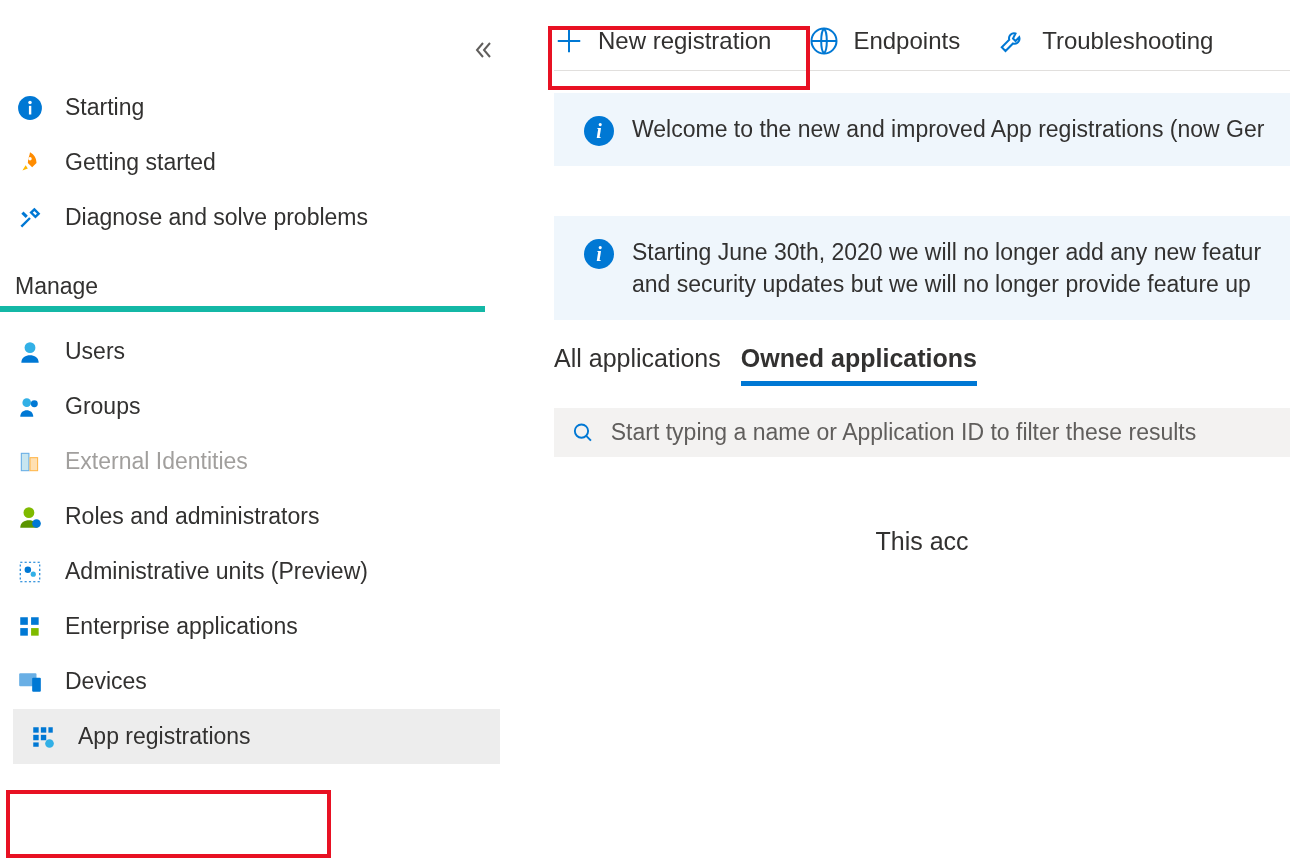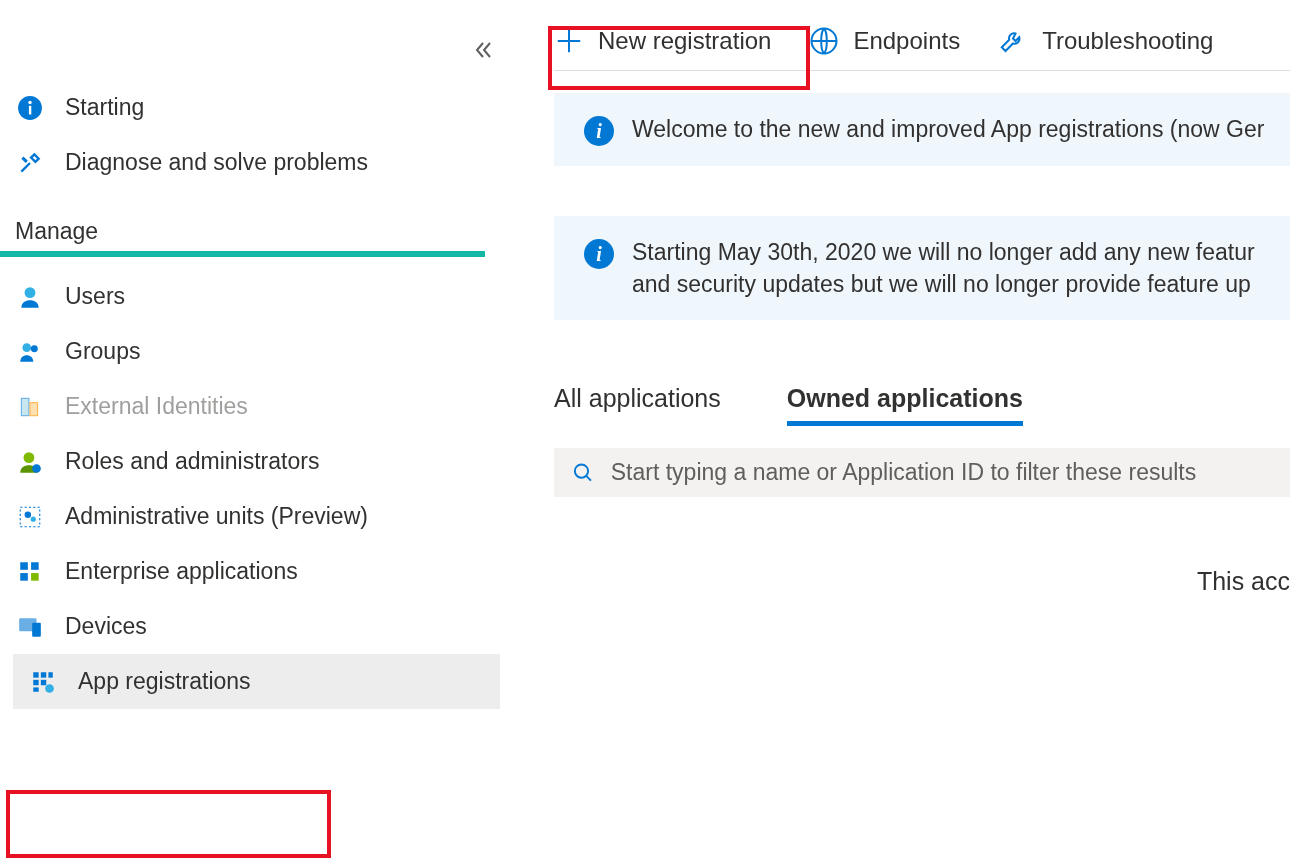--- a/index.html
+++ b/index.html
@@ -32,30 +32,30 @@
   
   .main { flex:1; padding:26px 0 0 54px; position:relative; overflow:hidden; }
   .toolbar { display:flex; align-items:center; gap:38px; padding-bottom:14px; border-bottom:1px solid #e1dfdd; }
   .tool-item { display:flex; align-items:center; gap:14px; font-size:24px; color:#323130; cursor:pointer;justify-content:center; }
   .tool-item svg { width:30px; height:30px; stroke:#0078d4; fill:none; stroke-width:1.6; }
   .tool-red-box { position:absolute; left:48px; top:26px; width:262px; height:64px; pointer-events:none; }
 
   .info-banner { background:#eff6fc; display:flex; align-items:flex-start; gap:18px; padding:20px 0 20px 30px; margin-top:22px; font-size:23px; line-height:1.4; }
   .info-banner .icon-circle { flex:0 0 30px; width:30px; height:30px; border-radius:50%; background:#0078d4; color:#fff; display:flex; align-items:center; justify-content:center; font-size:20px; font-weight:bold; font-style:italic; font-family: Georgia, serif; margin-top:3px; }
 
-  .tabs { display:flex; gap:66px; margin-top:64px; font-size:25px; }
+  .tabs { display:flex; gap:20px; margin-top:24px; font-size:25px; }
   .tab { cursor:pointer; padding-bottom:8px; color:#323130; }
   .tab.active { font-weight:600; border-bottom:5px solid #0078d4; }
 
   .search-box { margin-top:22px; background:#f3f2f1; display:flex; align-items:center; gap:14px; padding:10px 18px; font-size:23px; }
   .search-box svg { width:24px; height:24px; stroke:#0078d4; fill:none; stroke-width:2; }
   .search-box input { border:none; background:transparent; outline:none; font-size:23px; width:100%; color:#323130; font-family:inherit; }
   .search-box input::placeholder { color:#605e5c; }
 
-  .empty { text-align:right; font-size:25px; margin-top:70px; padding-right:0; white-space:nowrap; }
+  .empty { text-align:center; font-size:25px; margin-top:70px; padding-right:0; white-space:nowrap; }
 </style>
 </head>
 <body>
 
 <div class="layout">
   <div class="sidebar-wrap">
 
     <div class="collapse-btn">
       <svg viewBox="0 0 24 24" fill="none" stroke-width="2">
           <path d="M11 5l-6 7 6 7M18 5l-6 7 6 7"></path>
@@ -65,20 +65,30 @@
     <div class="sidebar">
       <div class="nav-item">
         <span class="icon">
           <svg viewBox="0 0 24 24">
               <circle cx="12" cy="12" r="11" fill="#0078d4"></circle>
               <rect x="11" y="10" width="2.2" height="8" fill="#fff"></rect>
               <circle cx="12" cy="7" r="1.6" fill="#fff"></circle>
             </svg>
         </span>
         <span>Starting</span>
+      </div>
+      <div class="nav-item">
+        <span class="icon">
+          <svg viewBox="0 0 24 24">
+              <path d="M12 2c4 2 6 6 6 10l-4 4-4-4c0-4 2-8 2-10z" fill="#ff8c00"></path>
+              <circle cx="12" cy="8" r="1.6" fill="#fff"></circle>
+              <path d="M8 14l-3 5 5-2" fill="#ffb900"></path>
+            </svg>
+        </span>
+        <span>Getting started</span>
       </div>
       <div class="nav-item">
         <span class="icon">
           <svg viewBox="0 0 24 24">
               <path d="M4 20l8-8M16 4l4 4-3 3-4-4z" stroke="#0078d4" stroke-width="2.2" fill="none"></path>
               <path d="M6 6l4 4-2 2-4-4z" fill="#0078d4"></path>
             </svg>
         </span>
         <span>Diagnose and solve problems</span>
       </div>
@@ -196,21 +206,21 @@
     </div>
     <div class="red-box tool-red-box"></div>
 
     <div class="info-banner">
       <div class="icon-circle">i</div>
       <div>Welcome to the new and improved App registrations (now Ger</div>
     </div>
 
     <div class="info-banner" style="margin-top:50px;">
       <div class="icon-circle">i</div>
-      <div>Starting May 30th, 2020 we will no longer add any new featur and security updates but we will no longer provide feature up</div>
+      <div>Starting June 30th, 2020 we will no longer add any new featur and security updates but we will no longer provide feature up</div>
     </div>
 
     <div class="tabs">
       <div class="tab">All applications</div>
       <div class="tab active">Owned applications</div>
     </div>
 
     <div class="search-box">
       <svg viewBox="0 0 24 24">
           <circle cx="10" cy="10" r="7"></circle>

